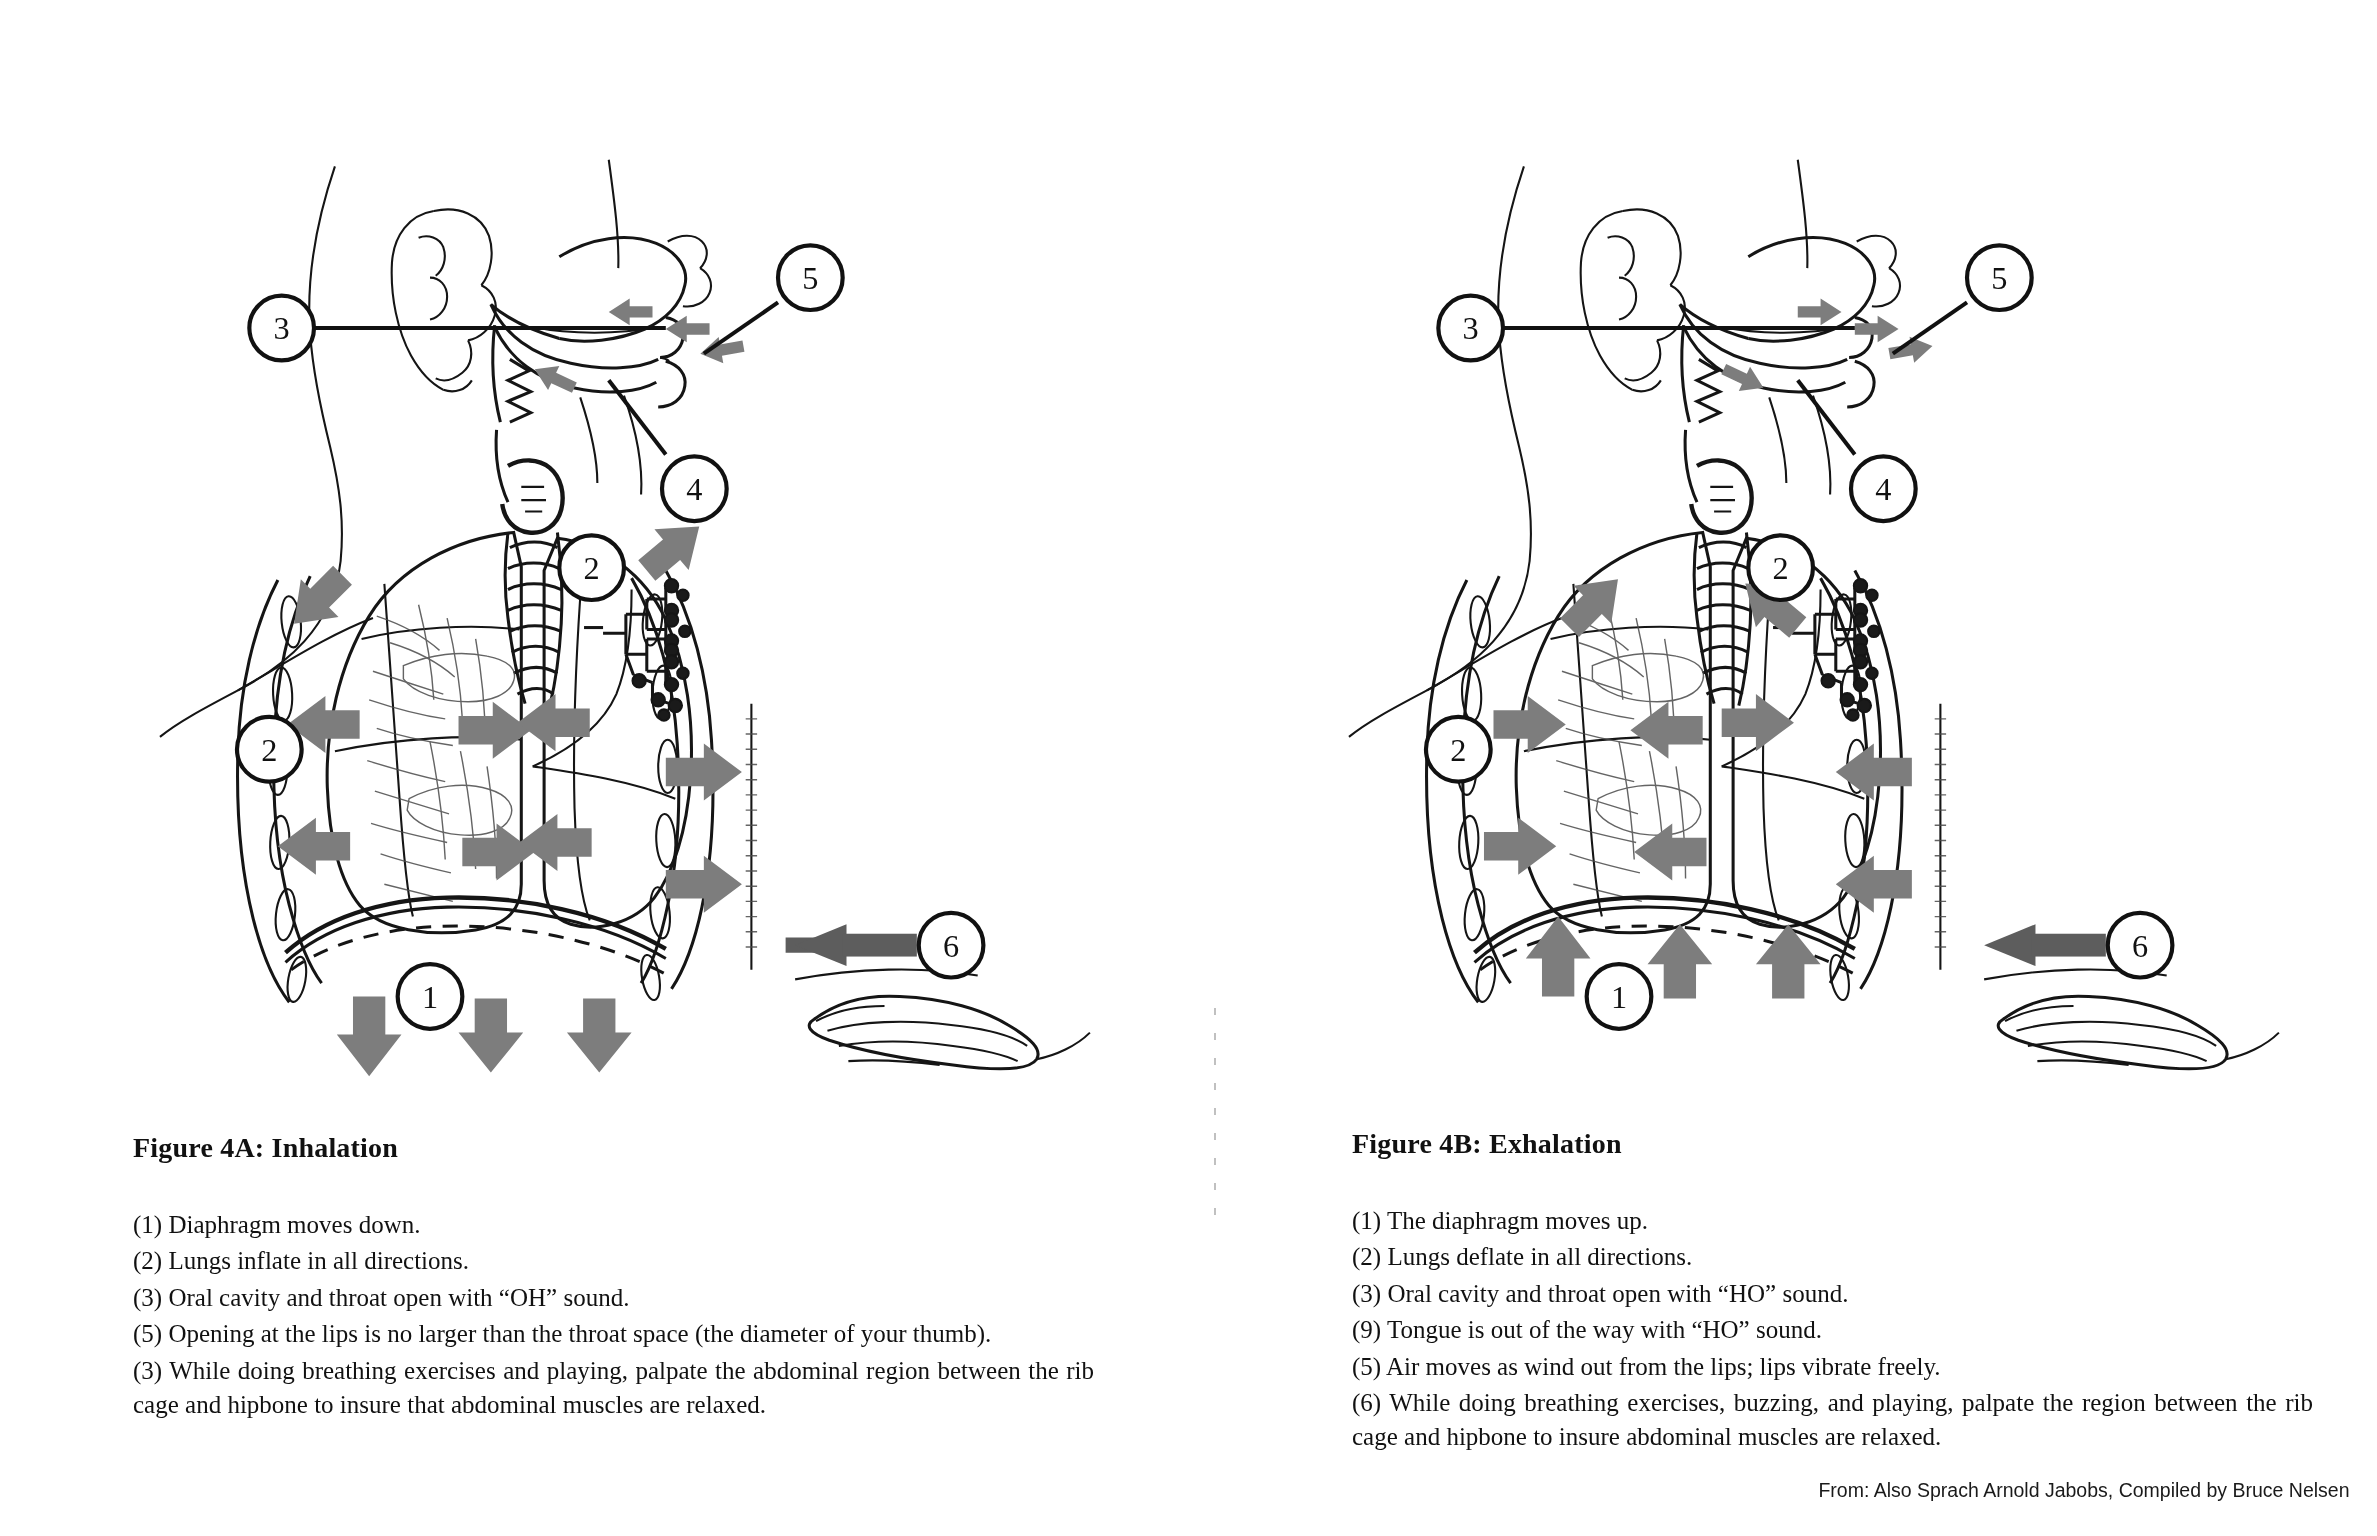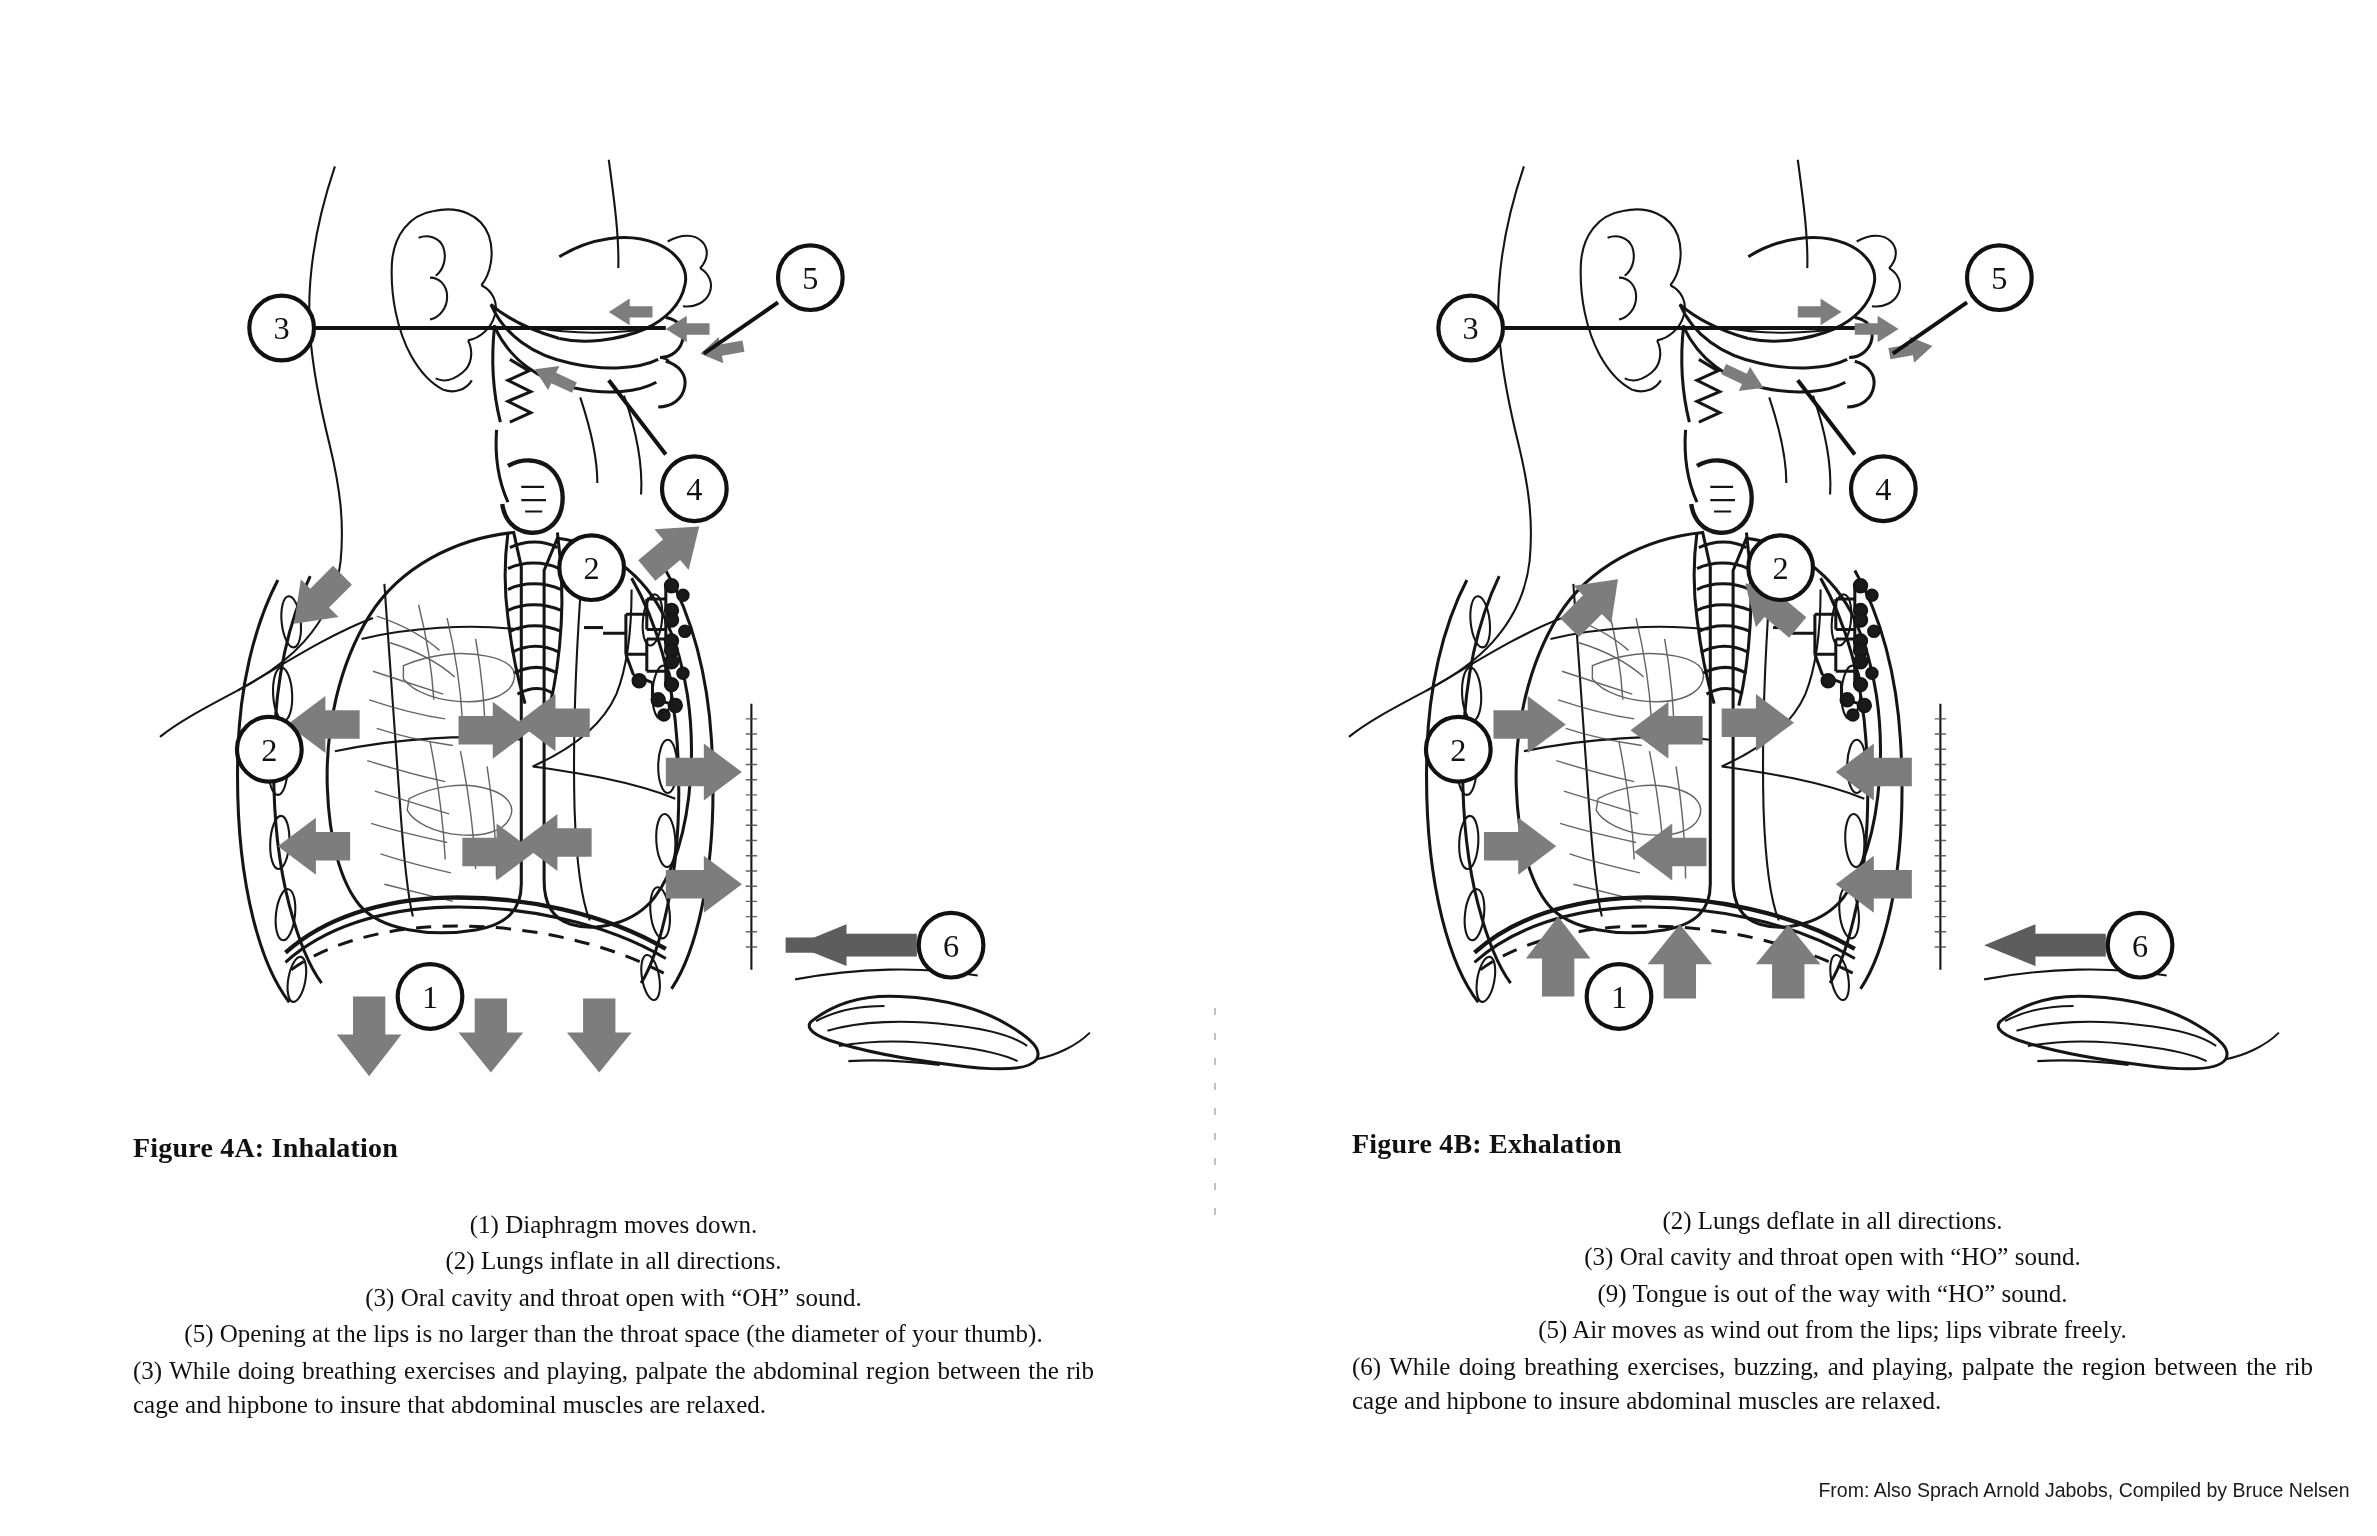--- a/index.html
+++ b/index.html
@@ -29,21 +29,20 @@
     font-weight:bold;
     letter-spacing:0.2px;
     margin:0 0 44px 0;
     white-space:nowrap;
   }
   .items{margin:0;padding:0;list-style:none;}
   .items li{
     font-size:25px;
     line-height:1.38;
     margin:0 0 1.9px 0;
-    text-align:center;
   }
   .items li.just{
     text-align:justify;
     text-align-last:left;
   }
 
   
   .attribution{
     position:absolute;
     right:28.5px;
@@ -622,20 +621,21 @@
       <li>(2) Lungs inflate in all directions.</li>
       <li>(3) Oral cavity and throat open with “OH” sound.</li>
       <li>(5) Opening at the lips is no larger than the throat space (the diameter of your thumb).</li>
       <li class="just">(3) While doing breathing exercises and playing, palpate the abdominal region between the rib cage and hipbone to insure that abdominal muscles are relaxed.</li>
     </ul>
   </div>
 
   <div class="caption right">
     <div class="fig-title">Figure 4B: Exhalation</div>
     <ul class="items">
+      <li>(1) The diaphragm moves up.</li>
       <li>(2) Lungs deflate in all directions.</li>
       <li>(3) Oral cavity and throat open with “HO” sound.</li>
       <li>(9) Tongue is out of the way with “HO” sound.</li>
       <li>(5) Air moves as wind out from the lips; lips vibrate freely.</li>
       <li class="just">(6) While doing breathing exercises, buzzing, and playing, palpate the region between the rib cage and hipbone to insure abdominal muscles are relaxed.</li>
     </ul>
   </div>
 
   <div class="attribution">From: Also Sprach Arnold Jabobs, Compiled by Bruce Nelsen</div>
 

